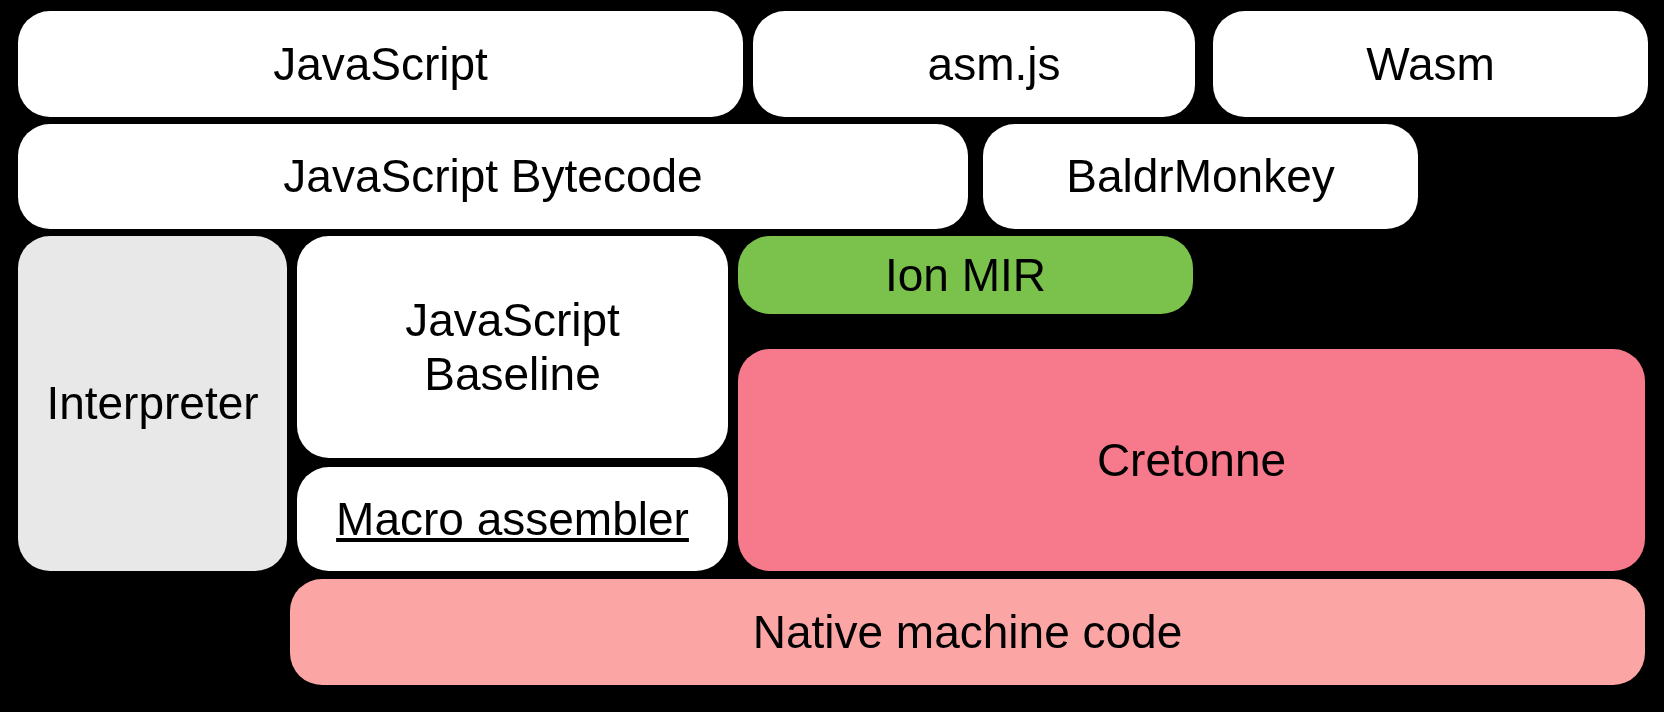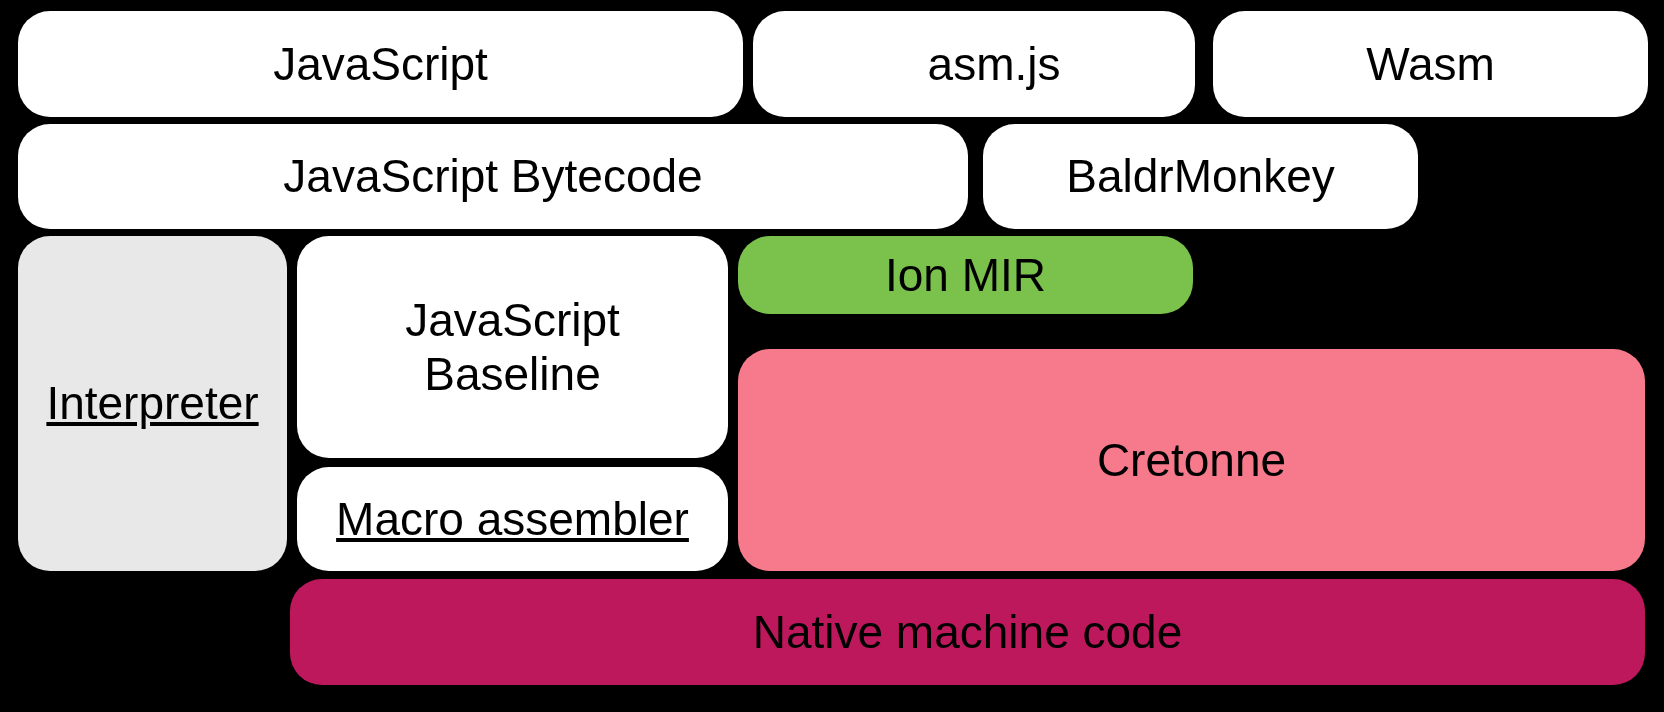--- a/index.html
+++ b/index.html
@@ -26,21 +26,21 @@
     text-align:center;
     box-sizing:border-box;
   }
   .box span{display:block;}
   
   .b-javascript {left:18px;  top:11px;  width:725px;  height:106px;}
   .b-asmjs      {left:753px; top:11px;  width:442px;  height:106px;}
   .b-wasm       {left:1213px;top:11px;  width:435px;  height:106px;}
   .b-bytecode   {left:18px;  top:124px; width:950px;  height:105px;}
   .b-baldrmonkey{left:983px; top:124px; width:435px;  height:105px;justify-content:center;}
-  .b-interpreter{left:18px;  top:236px; width:269px;  height:335px;text-decoration:underline;}
+  .b-interpreter{left:18px;  top:236px; width:269px;  height:335px;}
   .b-baseline   {left:297px; top:236px; width:431px;  height:222px;}
   .b-baseline span{max-width:300px;}
   .b-ionmir     {left:738px; top:236px; width:455px;  height:78px;}
   .b-cretonne   {left:738px; top:349px; width:907px;  height:222px;}
   .b-macro      {left:297px; top:467px; width:431px;  height:104px;text-decoration:underline;}
   .b-native     {left:290px; top:579px; width:1355px; height:106px;}
 </style>
 </head>
 <body>
 
@@ -79,17 +79,17 @@
   </div>
 
   <div class="box b-cretonne" style="background: rgb(246, 122, 139);">
     <span>Cretonne</span>
   </div>
 
   <div class="box b-macro" style="background: rgb(255, 255, 255);">
     <span>Macro assembler</span>
   </div>
 
-  <div class="box b-native" style="background: #be185d; text-align: right;">
+  <div class="box b-native" style="background: #fca5a5; text-align: right;">
     <span>Native machine code</span>
   </div>
 
 </div>
 
 </body></html>

